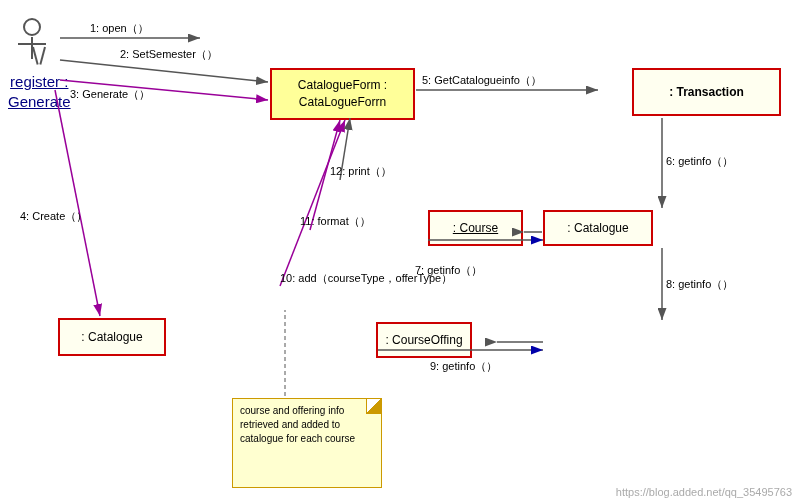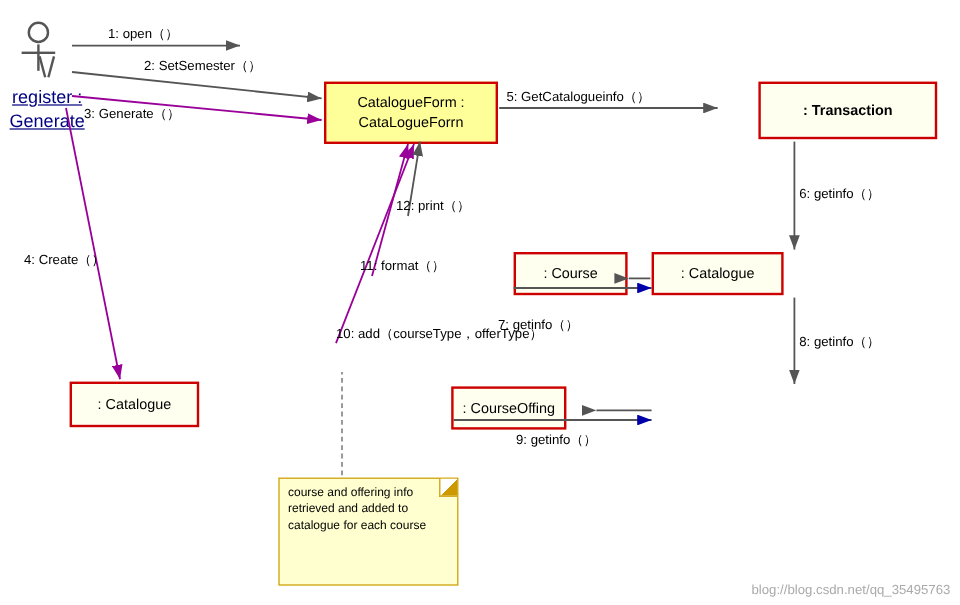--- a/index.html
+++ b/index.html
@@ -163,21 +163,21 @@
   </div>
 
   <div class="uml-box selected" style="left:270px; top:68px; width:145px; height:52px; font-size:12px;">
     CatalogueForm :<br>CataLogueForrn
   </div>
 
   <div class="uml-box" style="left:600px; top:68px; width:149px; height:48px; font-weight:bold;margin-left:32px;">
     : Transaction
   </div>
 
-  <div class="uml-box" style="left:428px; top:210px; width:95px; height:36px;">
+  <div class="uml-box" style="left:428px; top:210px; width:95px; height:36px;text-decoration:underline;">
     : Course
   </div>
 
   <div class="uml-box" style="left:543px; top:210px; width:110px; height:36px;">
     : Catalogue
   </div>
 
   <div class="uml-box" style="left:58px; top:318px; width:108px; height:38px;">
     : Catalogue
   </div>
@@ -247,15 +247,15 @@
     <text x="20" y="220" font-size="11" fill="#000">4: Create（）</text>
 
     <line x1="285" y1="396" x2="285" y2="310" stroke="#555" stroke-width="1" stroke-dasharray="4,3"></line>
 
     <line x1="428" y1="240" x2="543" y2="240" stroke="#555" stroke-width="1.5" marker-end="url(#arrowhead-blue)"></line>
 
     <line x1="378" y1="350" x2="543" y2="350" stroke="#555" stroke-width="1.5" marker-end="url(#arrowhead-blue)"></line>
 
   </svg>
 
-  <div class="watermark">blog://blog.csdn.net/qq_35495763</div>
+  <div class="watermark">https://blog.added.net/qq_35495763</div>
 
 </div>
 
 </body></html>

